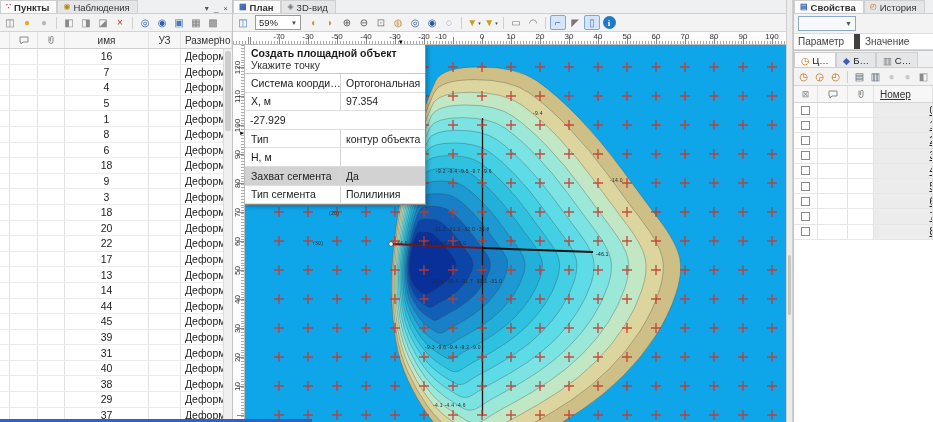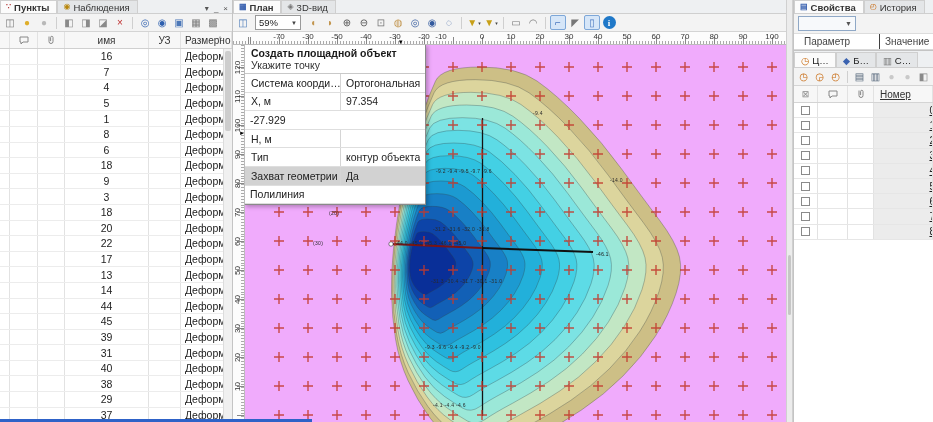--- a/index.html
+++ b/index.html
@@ -43,21 +43,21 @@
   .hruler .rlab { position:absolute; top:0; font-size:8px; color:#333; transform:translateX(-50%); }
   .hruler .hmark { position:absolute; bottom:-1px; font-size:6px; color:#000; transform:translateX(-50%); }
   .cbody { flex:1; position:relative; overflow:hidden; }
   .vruler { position:absolute; left:0; top:0; bottom:0; width:12px; background:#fcfcfc; border-right:1px solid #bbb; overflow:hidden;
     background-image:
       repeating-linear-gradient(180deg,#888 0 1px,transparent 1px 29px),
       repeating-linear-gradient(180deg,#aaa 0 1px,transparent 1px 2.9px);
     background-size:7px 100%,3px 100%; background-position:100% 22px,100% 0; background-repeat:repeat-y; }
   .vruler .rlab { position:absolute; left:-5px; width:18px; text-align:center; font-size:8px; color:#333; transform:rotate(-90deg); }
   .vruler .vmark { position:absolute; right:-1px; font-size:6px; color:#000; }
-  .map { position:absolute; left:12px; right:0; top:0; bottom:0; background:#f0abfc; overflow:hidden; }
+  .map { position:absolute; left:12px; right:0; top:0; bottom:0; background:#0ea5e9; overflow:hidden; }
   .map svg { position:absolute; left:0; top:0; }
   .maplab { position:absolute; font-size:5px; color:#2a2a2a; white-space:nowrap; transform:translate(-2px,-3px); letter-spacing:.3px; }
 
   
   .popup { position:absolute; left:-1px; top:-1px; width:182px; background:#fff; border:1px solid #8a8a8a; box-shadow:2px 2px 4px rgba(0,0,0,.25); font-size:10.5px; z-index:5; }
   .popup-title { font-weight:bold; color:#1a1a1a; padding:2px 4px 0 6px; font-size:10.5px; }
   .popup-prompt { color:#333; padding:0 4px 2px 6px; border-bottom:1px solid #c9c9c9; }
   .pgrow { display:flex; height:18.6px; border-bottom:1px solid #dedede; align-items:center; }
   .pgrow.hl { background:#d2d2d2; }
   .pglabel { width:96px; padding-left:6px; border-right:1px solid #d5d5d5; color:#222; overflow:hidden; white-space:nowrap; height:100%; display:flex; align-items:center; }
@@ -66,21 +66,21 @@
   
   .mscroll { width:7px; min-width:7px; background:#ececec; border-left:1px solid #d0d0d0; border-right:1px solid #d0d0d0; position:relative; }
   .mscroll .thumb { position:absolute; left:1px; right:1px; top:255px; height:60px; background:#c6c6c6; border-radius:2px; }
 
   
   .right-panel { width:140px; min-width:140px; display:flex; flex-direction:column; background:#fff; border-left:1px solid #c4c4c4; }
   .rtop { display:flex; flex-direction:column; }
   .rtoolbar { height:20px; display:flex; align-items:center; background:#f3f3f3; border-bottom:1px solid #ddd; padding-left:4px; }
   .combo { width:58px; height:15px; border:1px solid #8fa8c6; background:#f7f9fb; display:flex; align-items:center; justify-content:flex-end; padding-right:3px; font-size:7px; color:#555; }
   .rhead { display:flex; height:16px; border-bottom:1px solid #d8d8d8; font-size:10px; color:#444; align-items:center; background:#fff; }
-  .rhead .rc1 { width:86px; padding-left:10px; border-right:1px solid #404040; height:100%; display:flex; align-items:center; }
+  .rhead .rc1 { width:66px; padding-left:4px; border-right:6px solid #404040; height:100%; display:flex; align-items:center; }
   .rhead .rc2 { flex:1; padding-left:5px; }
   .rempty { flex:1; background:#fff; }
   .rbottom { border-top:1px solid #c4c4c4; }
   .btabbar { height:17px; display:flex; align-items:flex-end; background:#eef0f2; border-bottom:1px solid #cfcfcf; font-size:9.5px; }
   .btab { display:flex; align-items:center; gap:3px; padding:1px 6px; height:15px; border:1px solid #cfcfcf; border-bottom:none; background:#e4e6e8; }
   .btab.active { background:#fbfbfb; }
   .ntable .nhead { display:flex; height:17px; border-bottom:1px solid #d4d4d4; background:#f7f7f7; font-size:10px; color:#333; align-items:center; }
   .nhead .nc, .nrow .nc { height:100%; display:flex; align-items:center; border-right:1px solid #e2e2e2; justify-content:center; }
   .nc.n0 { width:24px; } .nc.n1 { width:30px; } .nc.n2 { width:26px; }
   .nc.n3 { flex:1; justify-content:flex-start; padding-left:6px; overflow:hidden;text-decoration:underline; }
@@ -473,32 +473,33 @@
                 <div class="pgvalue">Ортогональная</div>
               </div>
               <div class="pgrow">
                 <div class="pglabel">X, м</div>
                 <div class="pgvalue">97.354</div>
               </div>
               <div class="pgrow">
                 <div class="pgvalue">-27.929</div>
               </div>
               <div class="pgrow">
+                <div class="pglabel">Тип</div>
+                <div class="pgvalue">контур объекта</div>
+              </div>
+              <div class="pgrow">
                 <div class="pglabel">H, м</div>
                 <div class="pgvalue"></div>
               </div>
+              <div class="pgrow hl">
+                <div class="pglabel">Захват сегмента</div>
+                <div class="pgvalue">Да</div>
+              </div>
               <div class="pgrow">
-                <div class="pglabel">Тип</div>
-                <div class="pgvalue">контур объекта</div>
-              </div>
-              <div class="pgrow hl">
-                <div class="pglabel">Захват геометрии</div>
-                <div class="pgvalue">Да</div>
-              </div>
-              <div class="pgrow">
+                <div class="pglabel">Тип сегмента</div>
                 <div class="pgvalue">Полилиния</div>
               </div>
             </div>
         </div>
       </div>
     </div>
   </div>
 
   <div class="mscroll">
       <div class="thumb"></div>

